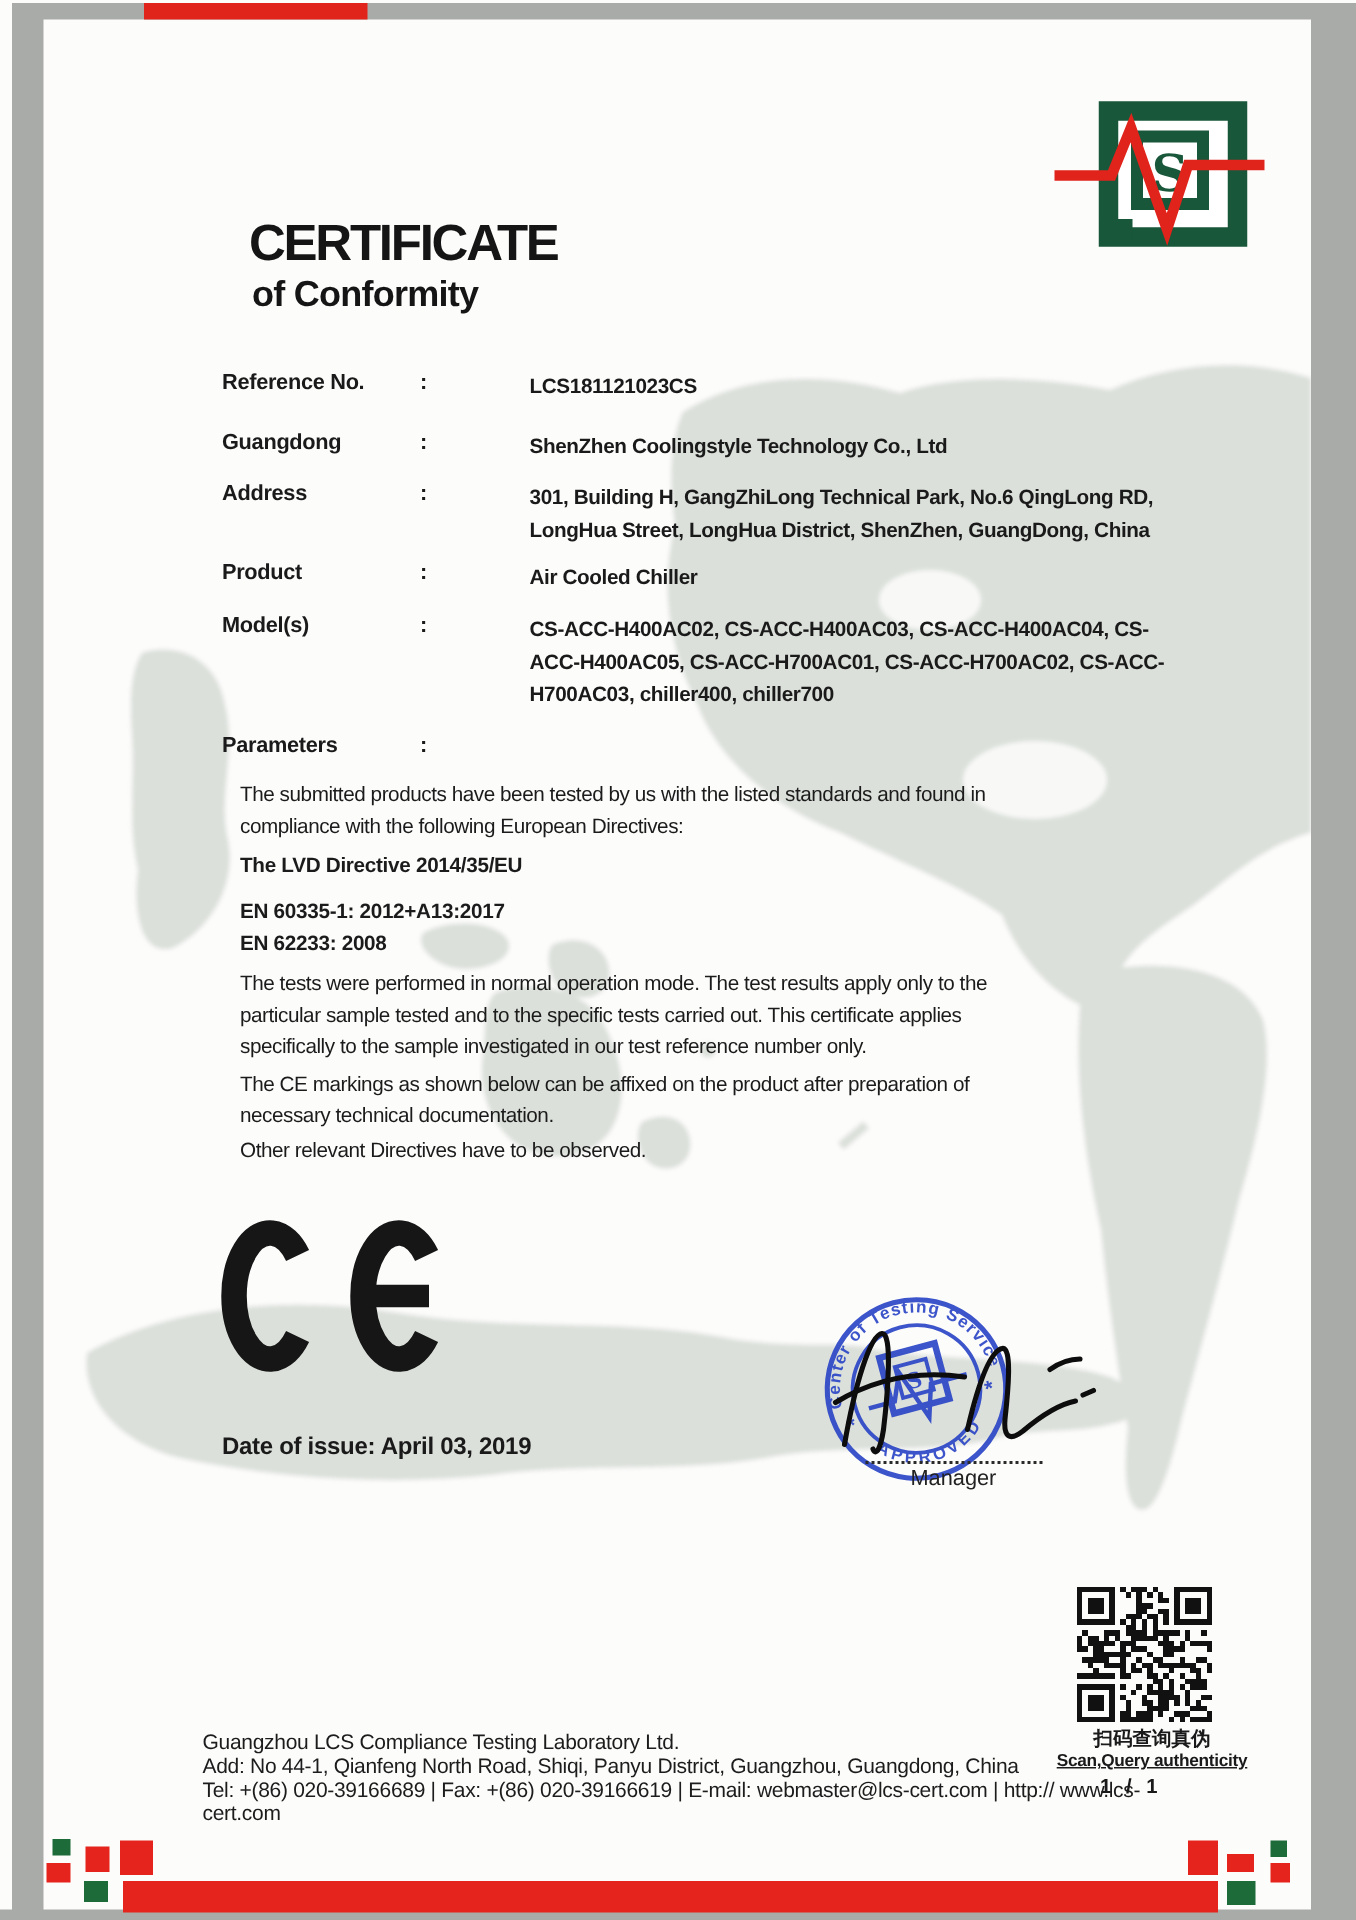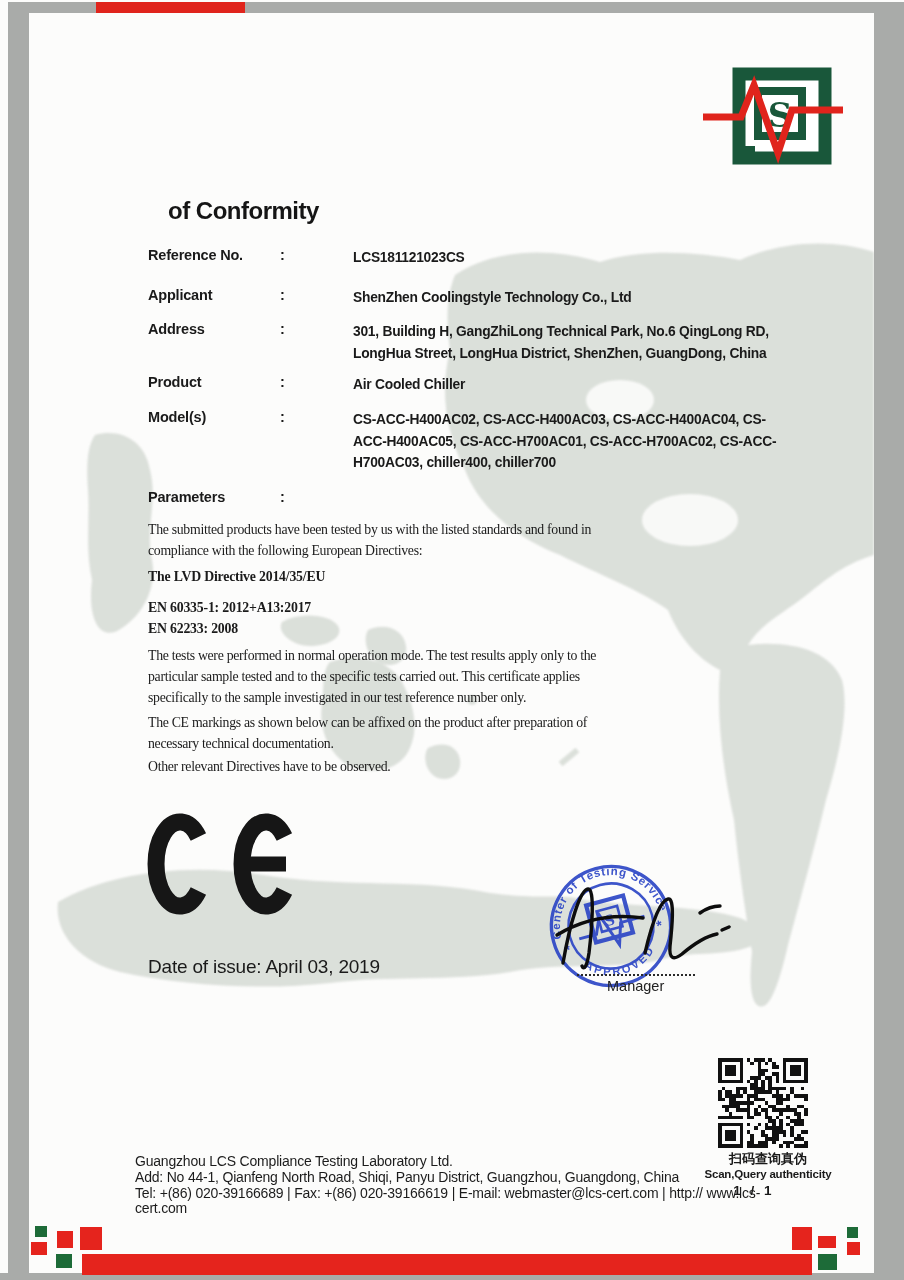--- a/index.html
+++ b/index.html
@@ -4,39 +4,39 @@
 <style>
   html,body{margin:0;padding:0;background:#e8e8e8;}
   .page{position:relative;width:904px;height:1280px;background:#fcfcfb;overflow:hidden;
         font-family:"Liberation Sans",sans-serif;color:#1a1a1a;margin:0 auto;}
   .abs{position:absolute;}
   
   .frame{background:#a9aba9;}
   .red-seg{background:#e0241c;}
   
   .h1{font-size:34px;font-weight:bold;letter-spacing:-1.5px;color:#151515;}
-  .h2{font-size:24px;font-weight:bold;letter-spacing:-0.5px;color:#151515;margin-top:14px;}
+  .h2{font-size:24px;font-weight:bold;letter-spacing:-0.5px;color:#151515;}
   
   .row{left:148px;width:575px;display:flex;align-items:flex-start;}
   .flabel{flex:0 0 132px;font-size:14.5px;font-weight:bold;letter-spacing:-0.2px;}
   .fcolon{flex:0 0 26px;font-size:14.5px;font-weight:bold;}
   .fvalue{flex:1;font-size:13.8px;font-weight:bold;letter-spacing:-0.25px;line-height:21.5px;white-space:pre;padding-left:47px;}
   
-  .para{left:148px;width:600px;font-size:13.8px;letter-spacing:-0.3px;line-height:21px;white-space:pre;color:#1b1b1b;font-family:Liberation Serif, serif;}
+  .para{left:160px;width:600px;font-size:13.8px;letter-spacing:-0.3px;line-height:21px;white-space:pre;color:#1b1b1b;}
   .para.bold{font-weight:bold;letter-spacing:-0.2px;}
-  .date{font-size:19px;font-weight:normal;letter-spacing:-0.2px;}
+  .date{font-size:16px;font-weight:bold;letter-spacing:-0.2px;}
   
   .stamp{transform:rotate(-15deg);opacity:0.92;}
   .dotline{border-bottom:2px dotted #2a2a2a;}
   .manager{font-size:14.5px;color:#222;}
   
   .footer{font-size:14px;letter-spacing:-0.2px;line-height:15.8px;color:#1c1c1c;}
   .qrcap{width:180px;text-align:center;}
   .qrcap .zh{font-size:13px;font-weight:bold;}
-  .qrcap .en{font-size:11.5px;font-weight:bold;letter-spacing:-0.2px;}
+  .qrcap .en{font-size:11.5px;font-weight:bold;letter-spacing:-0.2px;text-decoration:underline;}
   .qrcap .pg{font-size:13.5px;font-weight:bold;letter-spacing:3px;margin-top:3px;transform:translateX(-14px);}
   
   .sq-red{background:#e5241d;}
   .sq-green{background:#1d6b38;}
 </style>
 </head>
 <body>
 
 <div class="page">
 
@@ -84,29 +84,30 @@
   <div class="abs red-seg" style="left:96px;top:2px;width:149px;height:11px"></div>
 
   <svg class="abs" style="left:695px;top:60px" width="155" height="105" viewBox="0 0 155 105">
     <rect x="44" y="14" width="86" height="84" fill="#ffffff" stroke="#19573a" stroke-width="13"></rect>
     <rect x="38" y="86" width="22" height="14" fill="#19573a"></rect>
     <rect x="63" y="31" width="44" height="45" fill="#ffffff" stroke="#19573a" stroke-width="8"></rect>
     <text x="85" y="67" text-anchor="middle" font-family="DejaVu Serif,serif" font-weight="bold" font-size="34" fill="#19573a">S</text>
     <polyline points="8,57 46,57 59,25 83,93 97,50 148,50" fill="none" stroke="#e0241c" stroke-width="7"></polyline>
   </svg>
 
+  <div class="abs h1" style="left:166px;top:143px">CERTIFICATE</div>
   <div class="abs h2" style="left:168px;top:183px">of Conformity</div>
 
   <div class="abs row" style="top:247px">
     <span class="flabel">Reference No.</span>
     <span class="fcolon">:</span>
     <span class="fvalue">LCS181121023CS</span>
   </div>
   <div class="abs row" style="top:287px">
-    <span class="flabel">Applicant</span>
+    <span class="flabel">Guangdong</span>
     <span class="fcolon">:</span>
     <span class="fvalue">ShenZhen Coolingstyle Technology Co., Ltd</span>
   </div>
   <div class="abs row" style="top:321px">
     <span class="flabel">Address</span>
     <span class="fcolon">:</span>
     <span class="fvalue">301, Building H, GangZhiLong Technical Park, No.6 QingLong RD,
 LongHua Street, LongHua District, ShenZhen, GuangDong, China</span>
   </div>
   <div class="abs row" style="top:374px">

